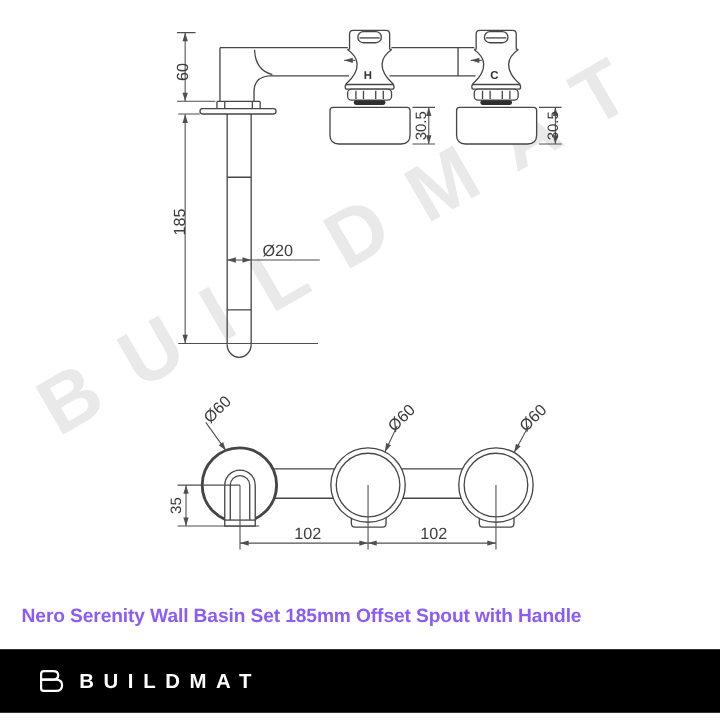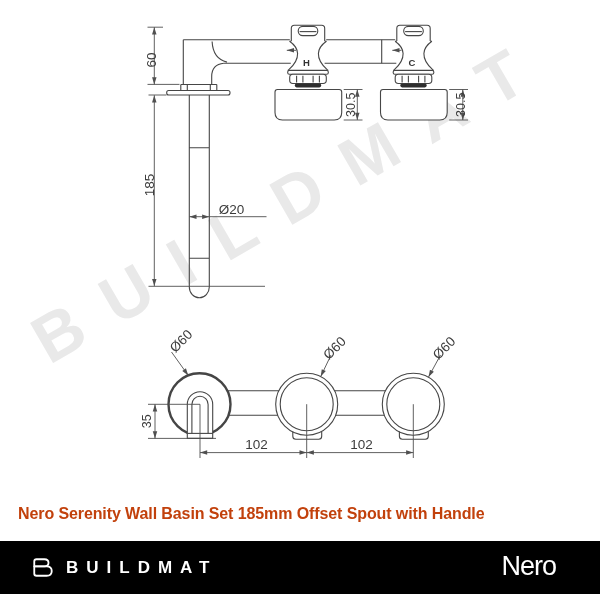--- a/index.html
+++ b/index.html
@@ -14,21 +14,21 @@
   .gw{fill:#ffffff;stroke:#464646;stroke-width:1.1px;}
   .gthick{fill:#ffffff;stroke:#454545;stroke-width:2.4px;}
   .thin{fill:none;stroke:#4f4f4f;stroke-width:0.9px;}
   .dim{fill:none;stroke:#4f4f4f;stroke-width:0.9px;marker-start:url(#arr);marker-end:url(#arr);}
   .lead{fill:none;stroke:#4f4f4f;stroke-width:0.9px;marker-end:url(#arr);}
   .flow{fill:none;stroke:#4a4a4a;stroke-width:0.9px;marker-end:url(#arr);}
   text.dimtxt{fill:#3c3c3c;font-family:"Liberation Sans",sans-serif;font-size:13.5px;}
   text.dimtxt-s{fill:#3c3c3c;font-family:"Liberation Sans",sans-serif;font-size:12.5px;}
   text.hc{fill:#333;font-family:"Liberation Sans",sans-serif;font-size:9.5px;font-weight:bold;}
   .title{position:absolute;left:18px;top:505px;z-index:2;font-size:16px;font-weight:600;
-         color:#c2410c;letter-spacing:-0.1px;white-space:nowrap;}
+         color:#8b5cf6;letter-spacing:-0.1px;white-space:nowrap;}
   .footer{position:absolute;left:0;top:541px;width:600px;height:53px;background:#000;
           display:flex;align-items:center;z-index:2;}
   .brand{display:flex;align-items:center;gap:11px;padding-left:31px;}
   .brand-text{color:#fff;font-size:17px;font-weight:bold;letter-spacing:8px;padding-top:1px;}
   .nero-logo{position:absolute;right:44px;top:50%;transform:translateY(-55%);color:#fff;
              font-size:27px;font-weight:400;letter-spacing:-1px;}
 </style>
 </head>
 <body>
 
@@ -173,16 +173,15 @@
   <div class="footer">
     <div class="brand">
       <svg width="24" height="23" viewBox="0 0 26 25">
         <g fill="none" stroke="#ffffff" stroke-width="2" stroke-linejoin="round" stroke-linecap="round">
           <path d="M3.5,11.2 V6 Q3.5,3.5 6,3.5 H14.5 Q19,3.5 19,7.4 Q19,11.2 14.5,11.2 Z"></path>
           <path d="M3.5,11.2 H17 Q22.5,11.2 22.5,16.3 Q22.5,21.5 17,21.5 H6 Q3.5,21.5 3.5,19 Z"></path>
         </g>
       </svg>
       <span class="brand-text">BUILDMAT</span>
     </div>
-    <span class="nero-logo">Nero</span>
   </div>
 
 </div>
 
 </body></html>

